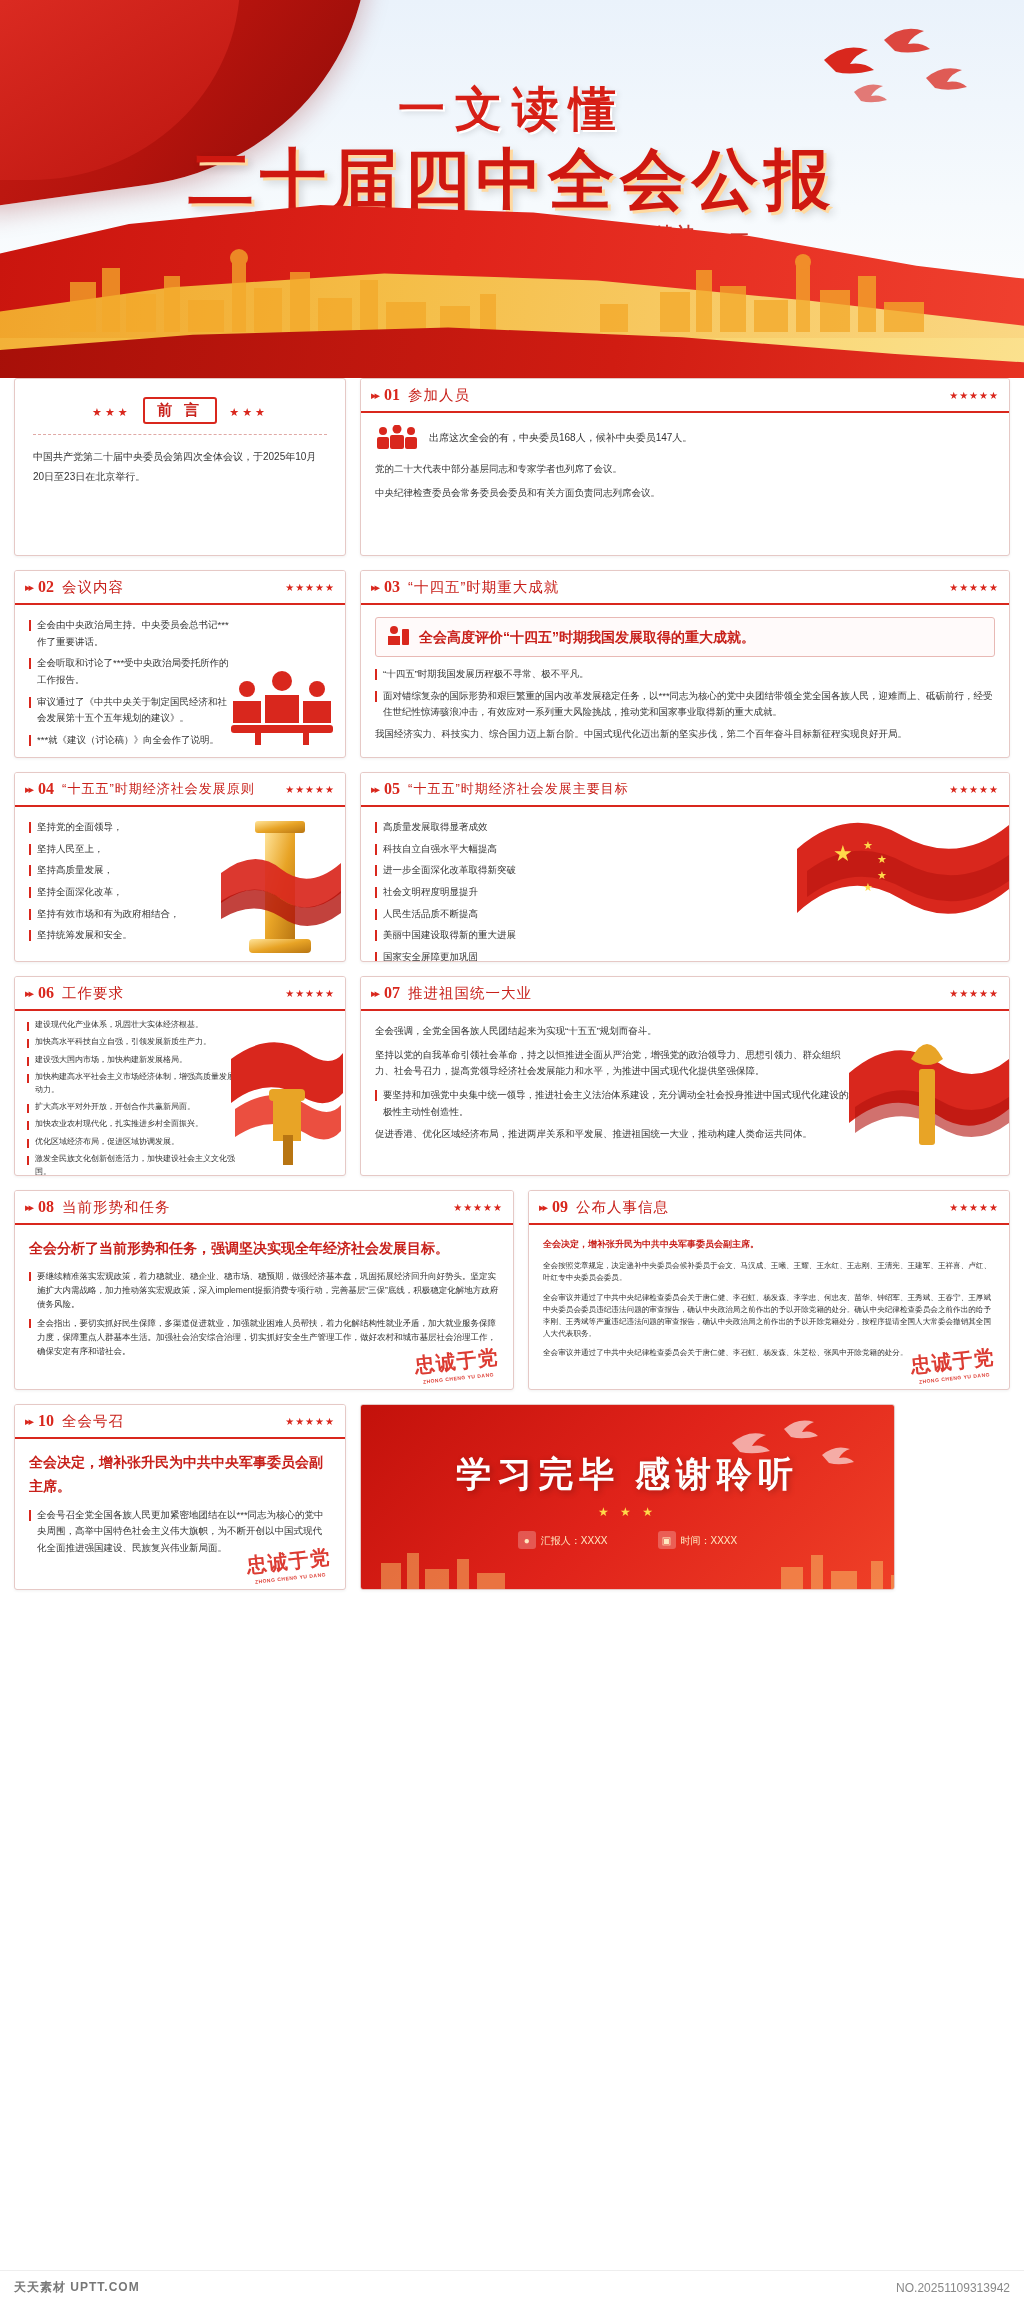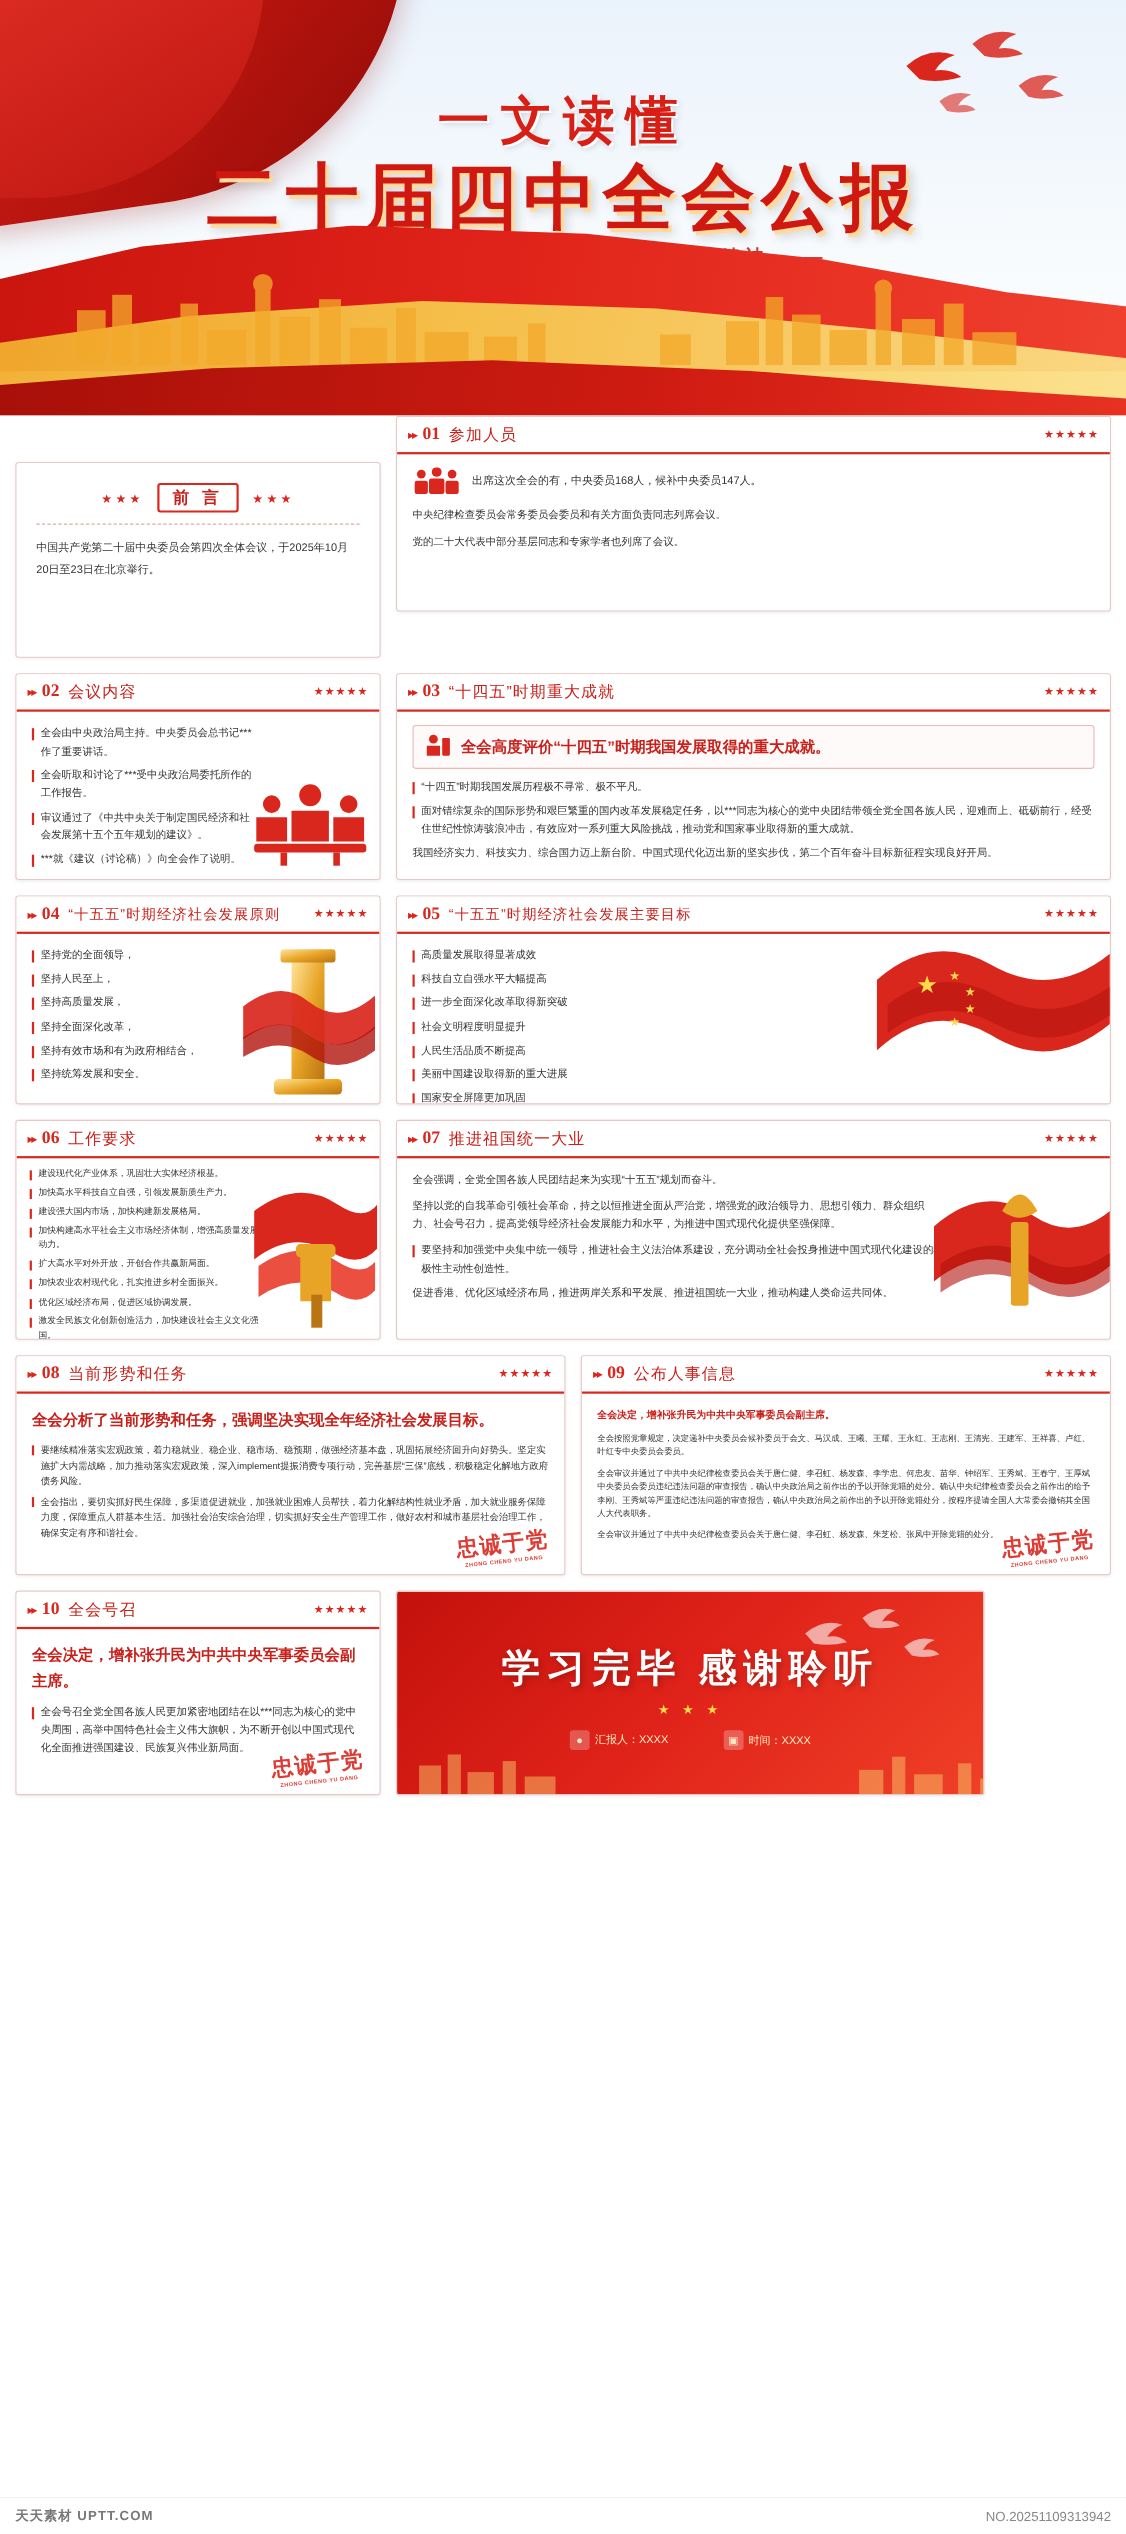--- a/index.html
+++ b/index.html
@@ -154,21 +154,20 @@
     background: #fffafa;
   }
   .hl-box .tx { color: #c8201a; font-weight: bold; font-size: 14px; line-height: 1.6; }
 
   
   .icon-people { width: 44px; height: 26px; flex: 0 0 auto; }
 
   
   .preface {
     text-align: center;
-    margin-top: 42px;
   }
   .pref-title {
     font-family: "Liberation Serif", serif;
     color: #c8201a; font-weight: bold; font-size: 15px; letter-spacing: 4px;
     border: 2px solid #d9271d; padding: 2px 12px; display: inline-block;
     border-radius: 3px;
   }
   .pref-stars { color: #d9271d; font-size: 11px; letter-spacing: 3px; }
   .dashed {
     border-top: 1px dashed #e0a9a5; margin: 10px 0 12px;
@@ -313,22 +312,22 @@
                 <circle cx="8" cy="6" r="4"></circle>
                   <rect x="2" y="12" width="12" height="12" rx="2"></rect>
                 <circle cx="22" cy="4" r="4.5"></circle>
                   <rect x="15" y="10" width="14" height="14" rx="2"></rect>
                 <circle cx="36" cy="6" r="4"></circle>
                   <rect x="30" y="12" width="12" height="12" rx="2"></rect>
               </g>
             </svg>
             <div style="font-size:10px;font-weight:normal;color:#333;">出席这次全会的有，中央委员168人，候补中央委员147人。</div>
           </div>
+          <div class="para">党的二十大代表中部分基层同志和专家学者也列席了会议。</div>
           <div class="para">中央纪律检查委员会常务委员会委员和有关方面负责同志列席会议。</div>
-          <div class="para">党的二十大代表中部分基层同志和专家学者也列席了会议。</div>
         </div>
       </div>
     </div>
 
     <div class="row">
       <div class="card" style="width:332px;height:188px;">
         <div class="card-hd">
           <span class="chev">▸▸</span>
           <span class="num">02</span>
           <span class="hd-title">会议内容</span>

